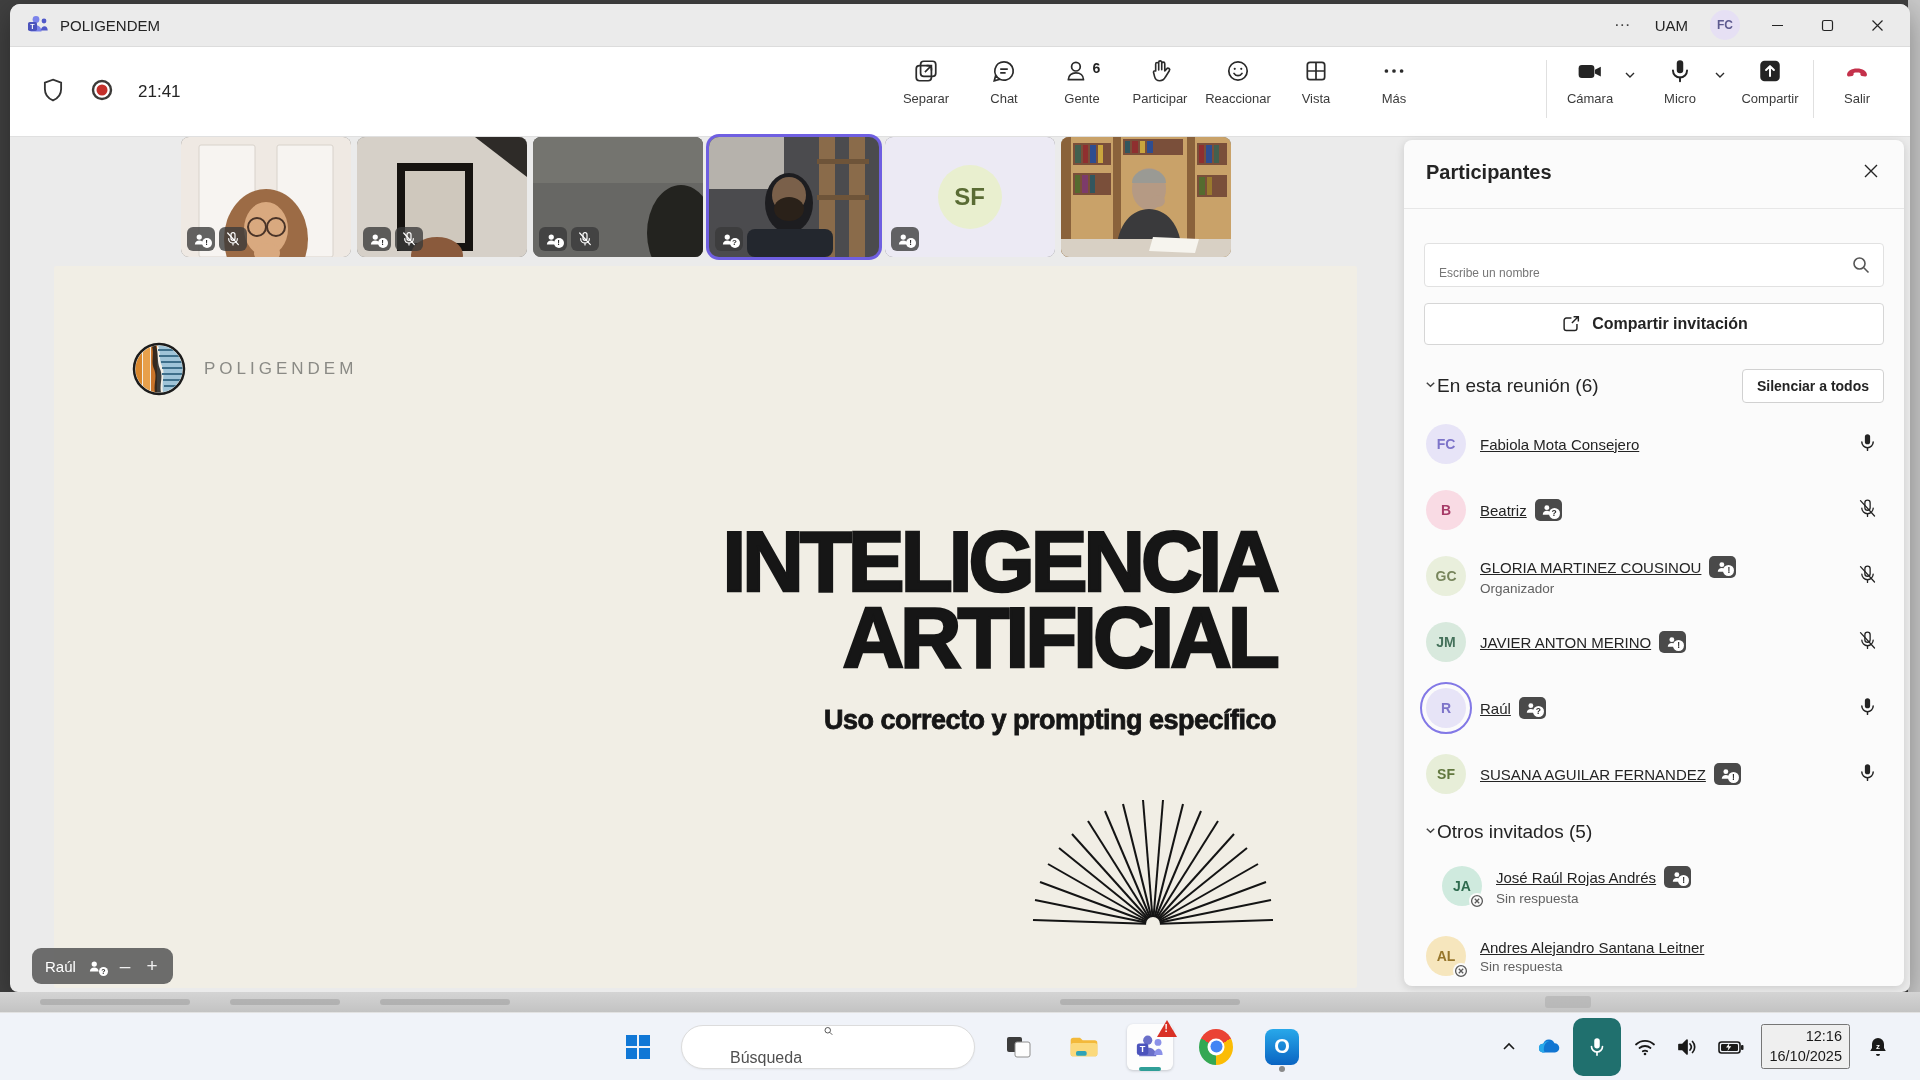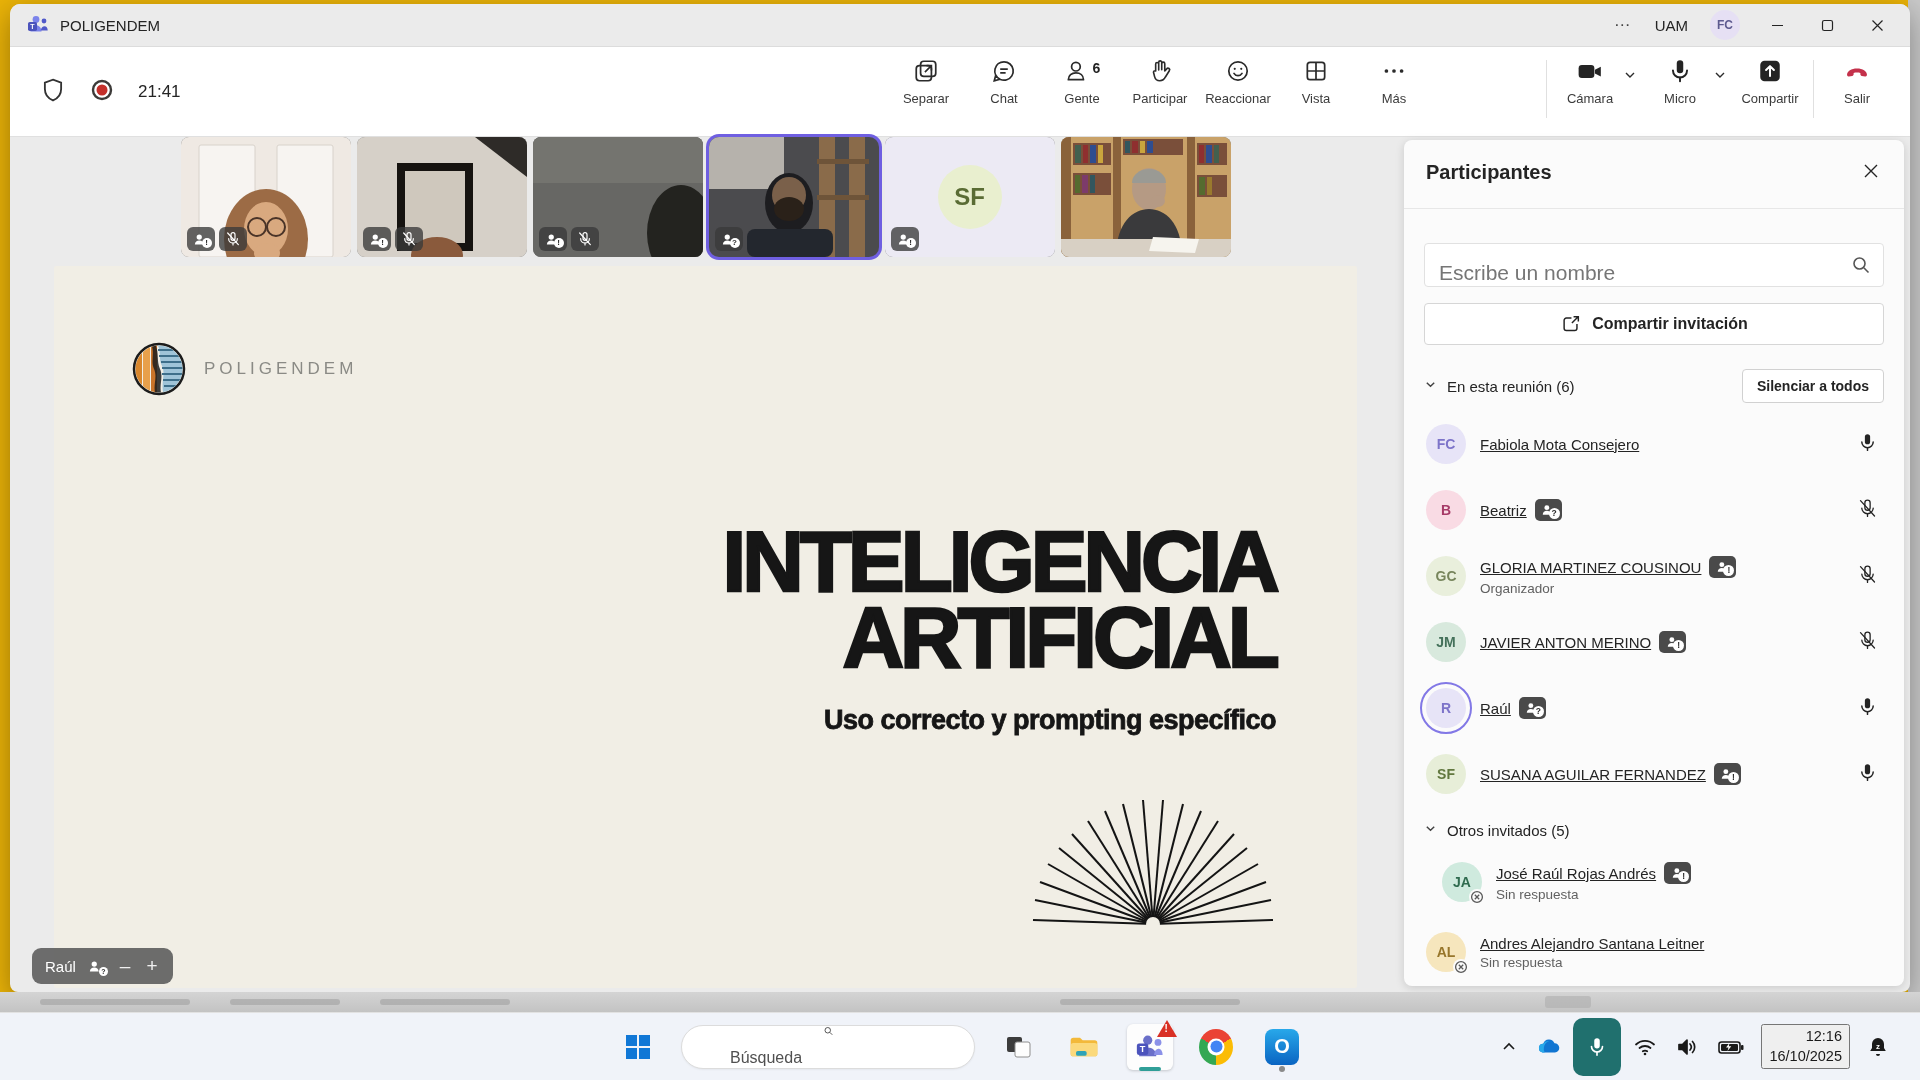--- a/index.html
+++ b/index.html
@@ -1,18 +1,18 @@
 <!DOCTYPE html>
 <html><head>
 <meta charset="utf-8">
 <style>
   html,body{margin:0;padding:0;width:1920px;height:1080px;overflow:hidden;
     font-family:"Liberation Sans","DejaVu Sans",sans-serif;background:#c9c9c9;}
   *{box-sizing:border-box;}
-  .screen{position:relative;width:1908px;height:1080px;background:#eab308;}
+  .screen{position:relative;width:1908px;height:1080px;background:#404040;}
 
   
   .teams-window{position:absolute;left:10px;top:4px;width:1900px;height:988px;
     background:#ebebeb;border-radius:10px 10px 8px 8px;box-shadow:0 8px 30px rgba(0,0,0,.35);overflow:hidden;}
 
   
   .titlebar{position:relative;height:42px;display:flex;align-items:center;padding:0 10px 0 16px;background:#ebebeb;}
   .t-logo{width:24px;height:24px;margin-right:10px;display:flex;align-items:center;justify-content:center;}
   .t-title{font-size:15px;color:#242424;}
   .t-right{margin-left:auto;display:flex;align-items:center;gap:4px;}
@@ -70,27 +70,27 @@
 
   
   .panel{position:absolute;right:6px;top:136px;width:500px;bottom:6px;background:#fbfbfb;border-radius:8px;
     box-shadow:0 2px 10px rgba(0,0,0,.14);overflow:hidden;}
   .p-header{height:54px;display:flex;align-items:center;padding:10px 18px 0 22px;}
   .p-title{font-size:20px;font-weight:bold;color:#242424;}
   .p-close{margin-left:auto;border:none;background:none;padding:6px;}
   .p-div{height:1px;background:#e7e7e7;margin-top:14px;}
   .p-search{position:relative;margin:34px 20px 0;}
   .p-search input{width:100%;height:44px;border:1px solid #e1e1e1;border-radius:4px;background:#fff;
-    padding:16px 44px 0 14px;font-size:21px;color:#242424;font-family:inherit;}
+    padding:16px 44px 0 14px;font-size:12px;color:#242424;font-family:inherit;}
   .p-search input::placeholder{color:#767676;}
   .p-search .sicon{position:absolute;right:13px;top:12px;}
   .p-share{margin:16px 20px 0;height:42px;width:460px;border:1px solid #d6d6d6;border-radius:4px;background:#fff;
     display:flex;align-items:center;justify-content:center;gap:10px;font-size:16px;font-weight:bold;color:#242424;font-family:inherit;}
   .p-section{margin:24px 20px 0;display:flex;align-items:center;}
-  .p-sec-label{font-size:15px;color:#242424;margin-left:10px;}
+  .p-sec-label{font-size:19px;color:#242424;}
   .p-muteall{margin-left:auto;height:34px;padding:0 14px;border:1px solid #d1d1d1;border-radius:4px;background:#fff;
     font-size:14px;font-weight:bold;color:#242424;font-family:inherit;}
   .plist{margin-top:8px;}
   .prow{display:flex;align-items:center;padding:0 18px 0 22px;min-height:66px;}
   .avatar-wrap{position:relative;width:40px;height:40px;flex:0 0 auto;}
   .avatar{width:40px;height:40px;border-radius:50%;display:flex;align-items:center;justify-content:center;
     font-size:14px;font-weight:bold;}
   .ring{position:absolute;inset:-6px;border:2px solid #8278e6;border-radius:50%;}
   .deny{position:absolute;right:-3px;bottom:-3px;width:16px;height:16px;background:#fbfbfb;border-radius:50%;
     display:flex;align-items:center;justify-content:center;}

